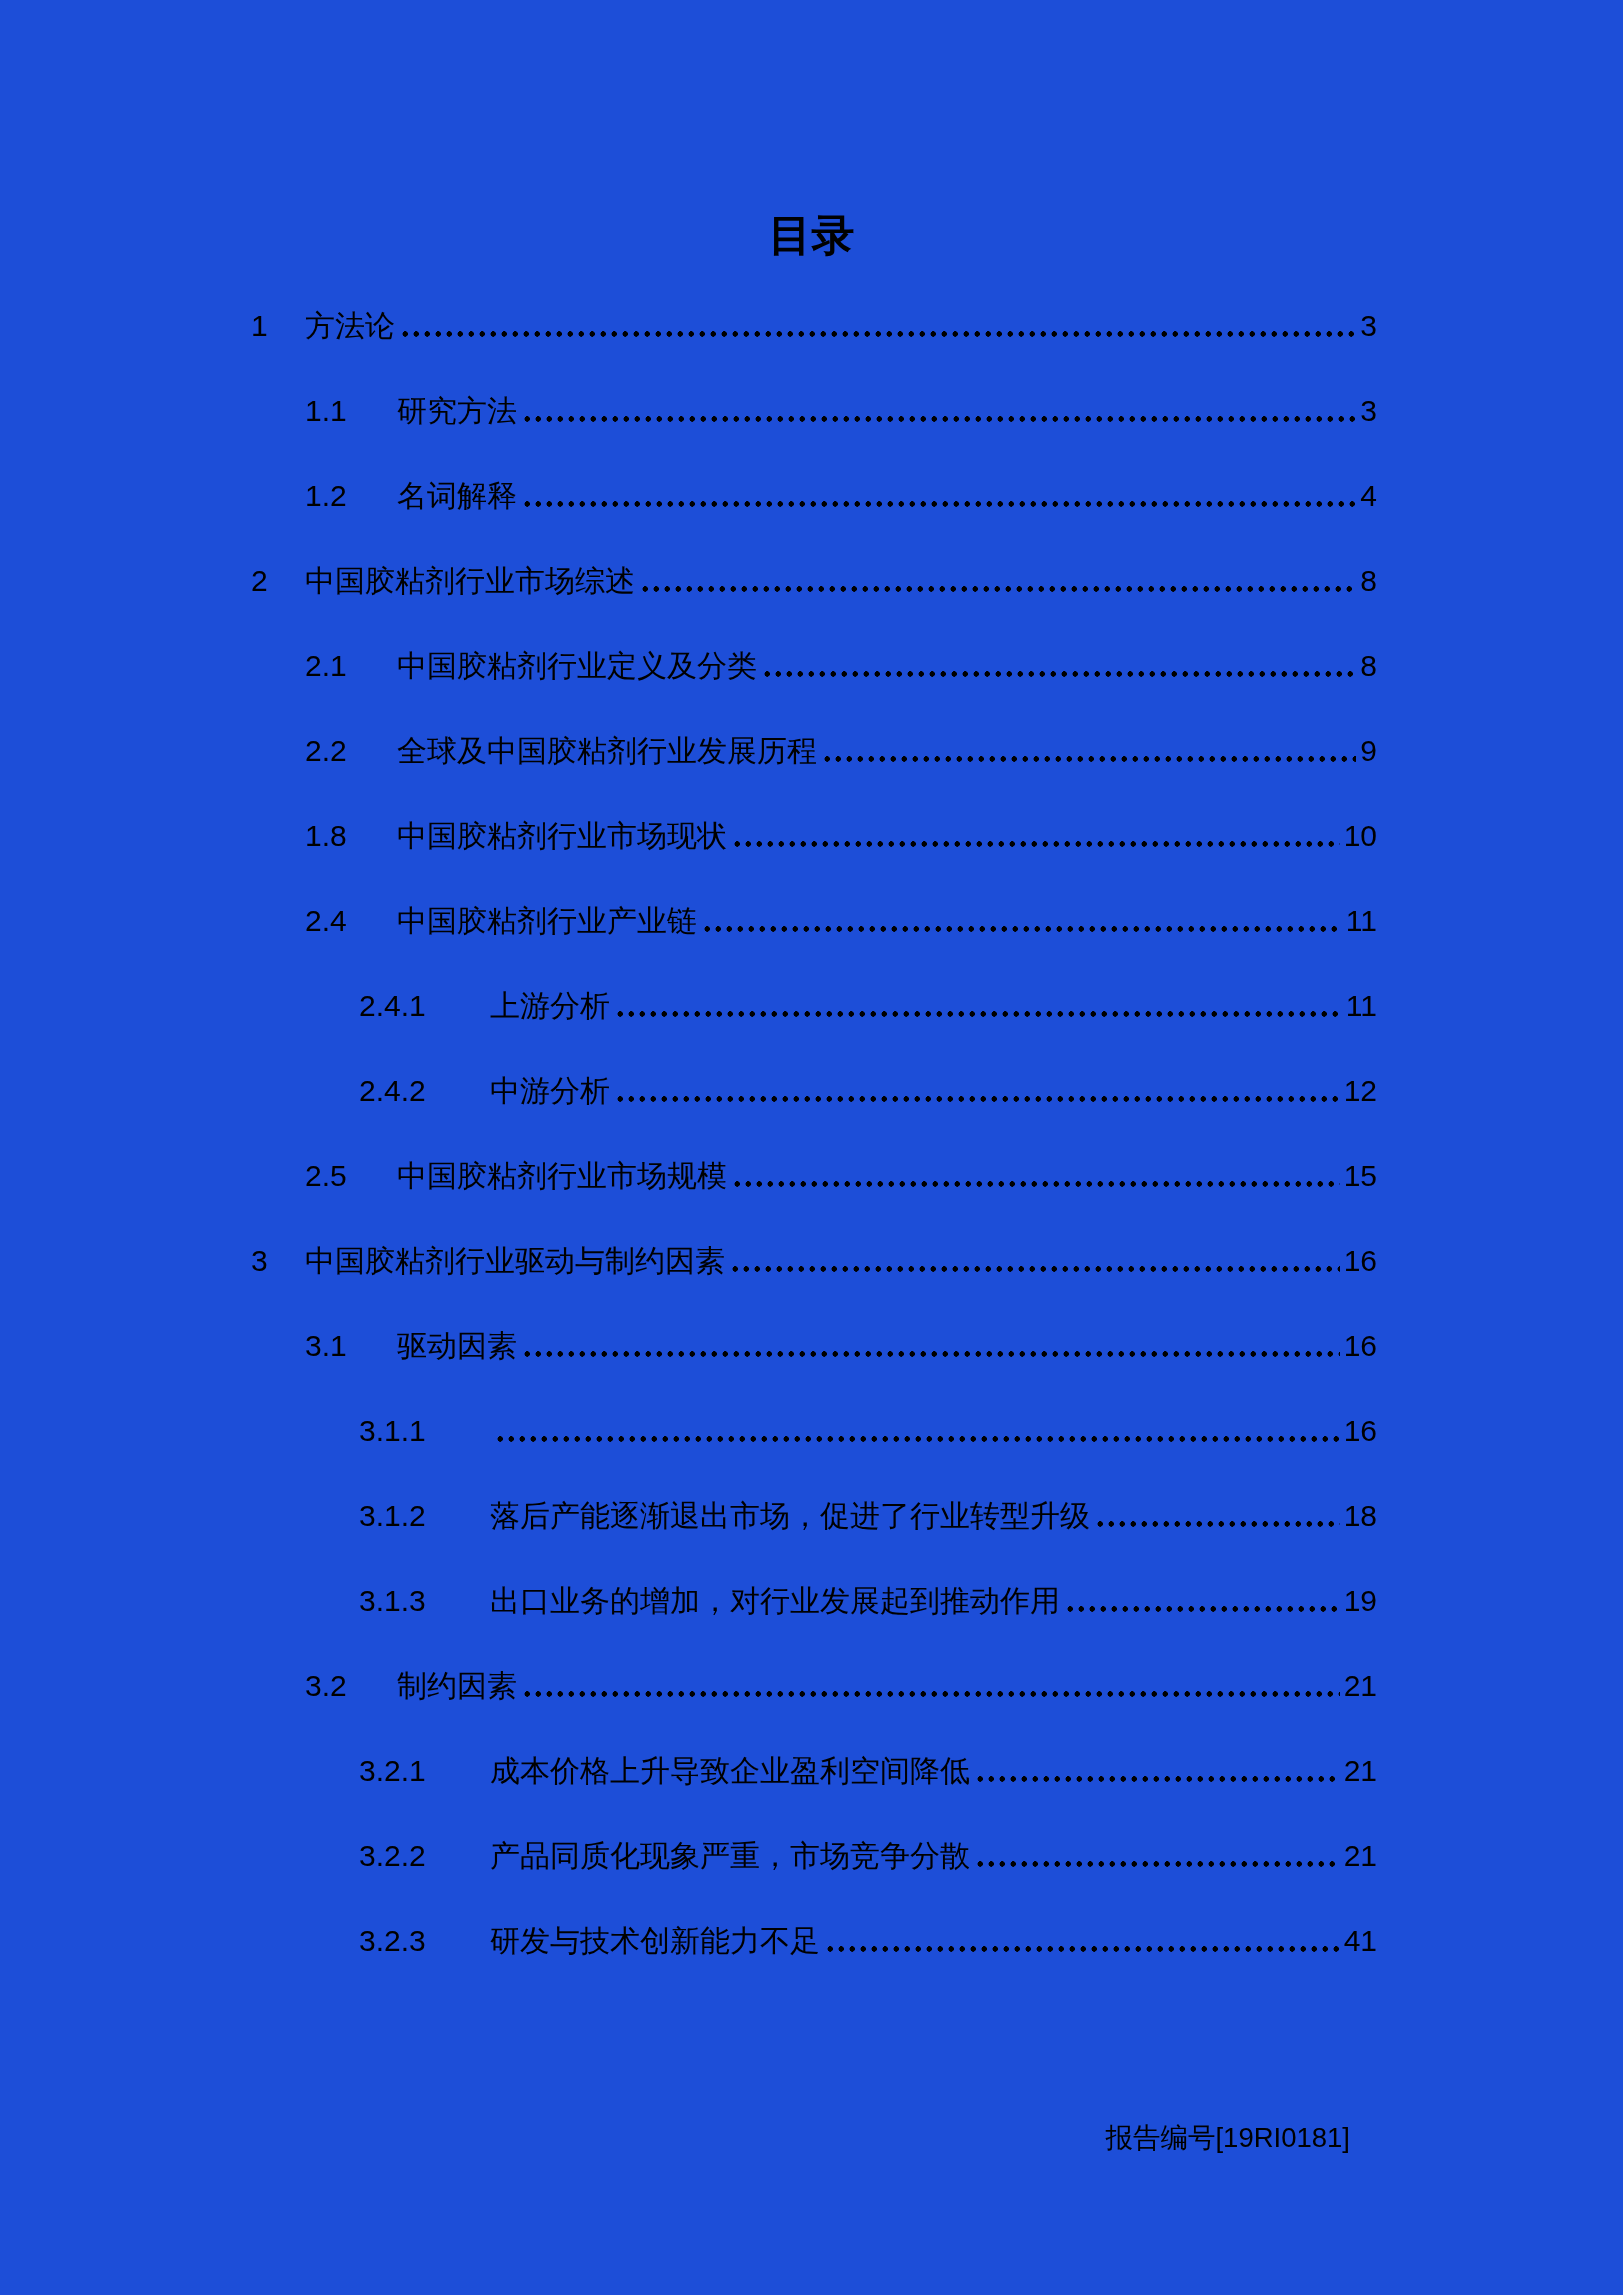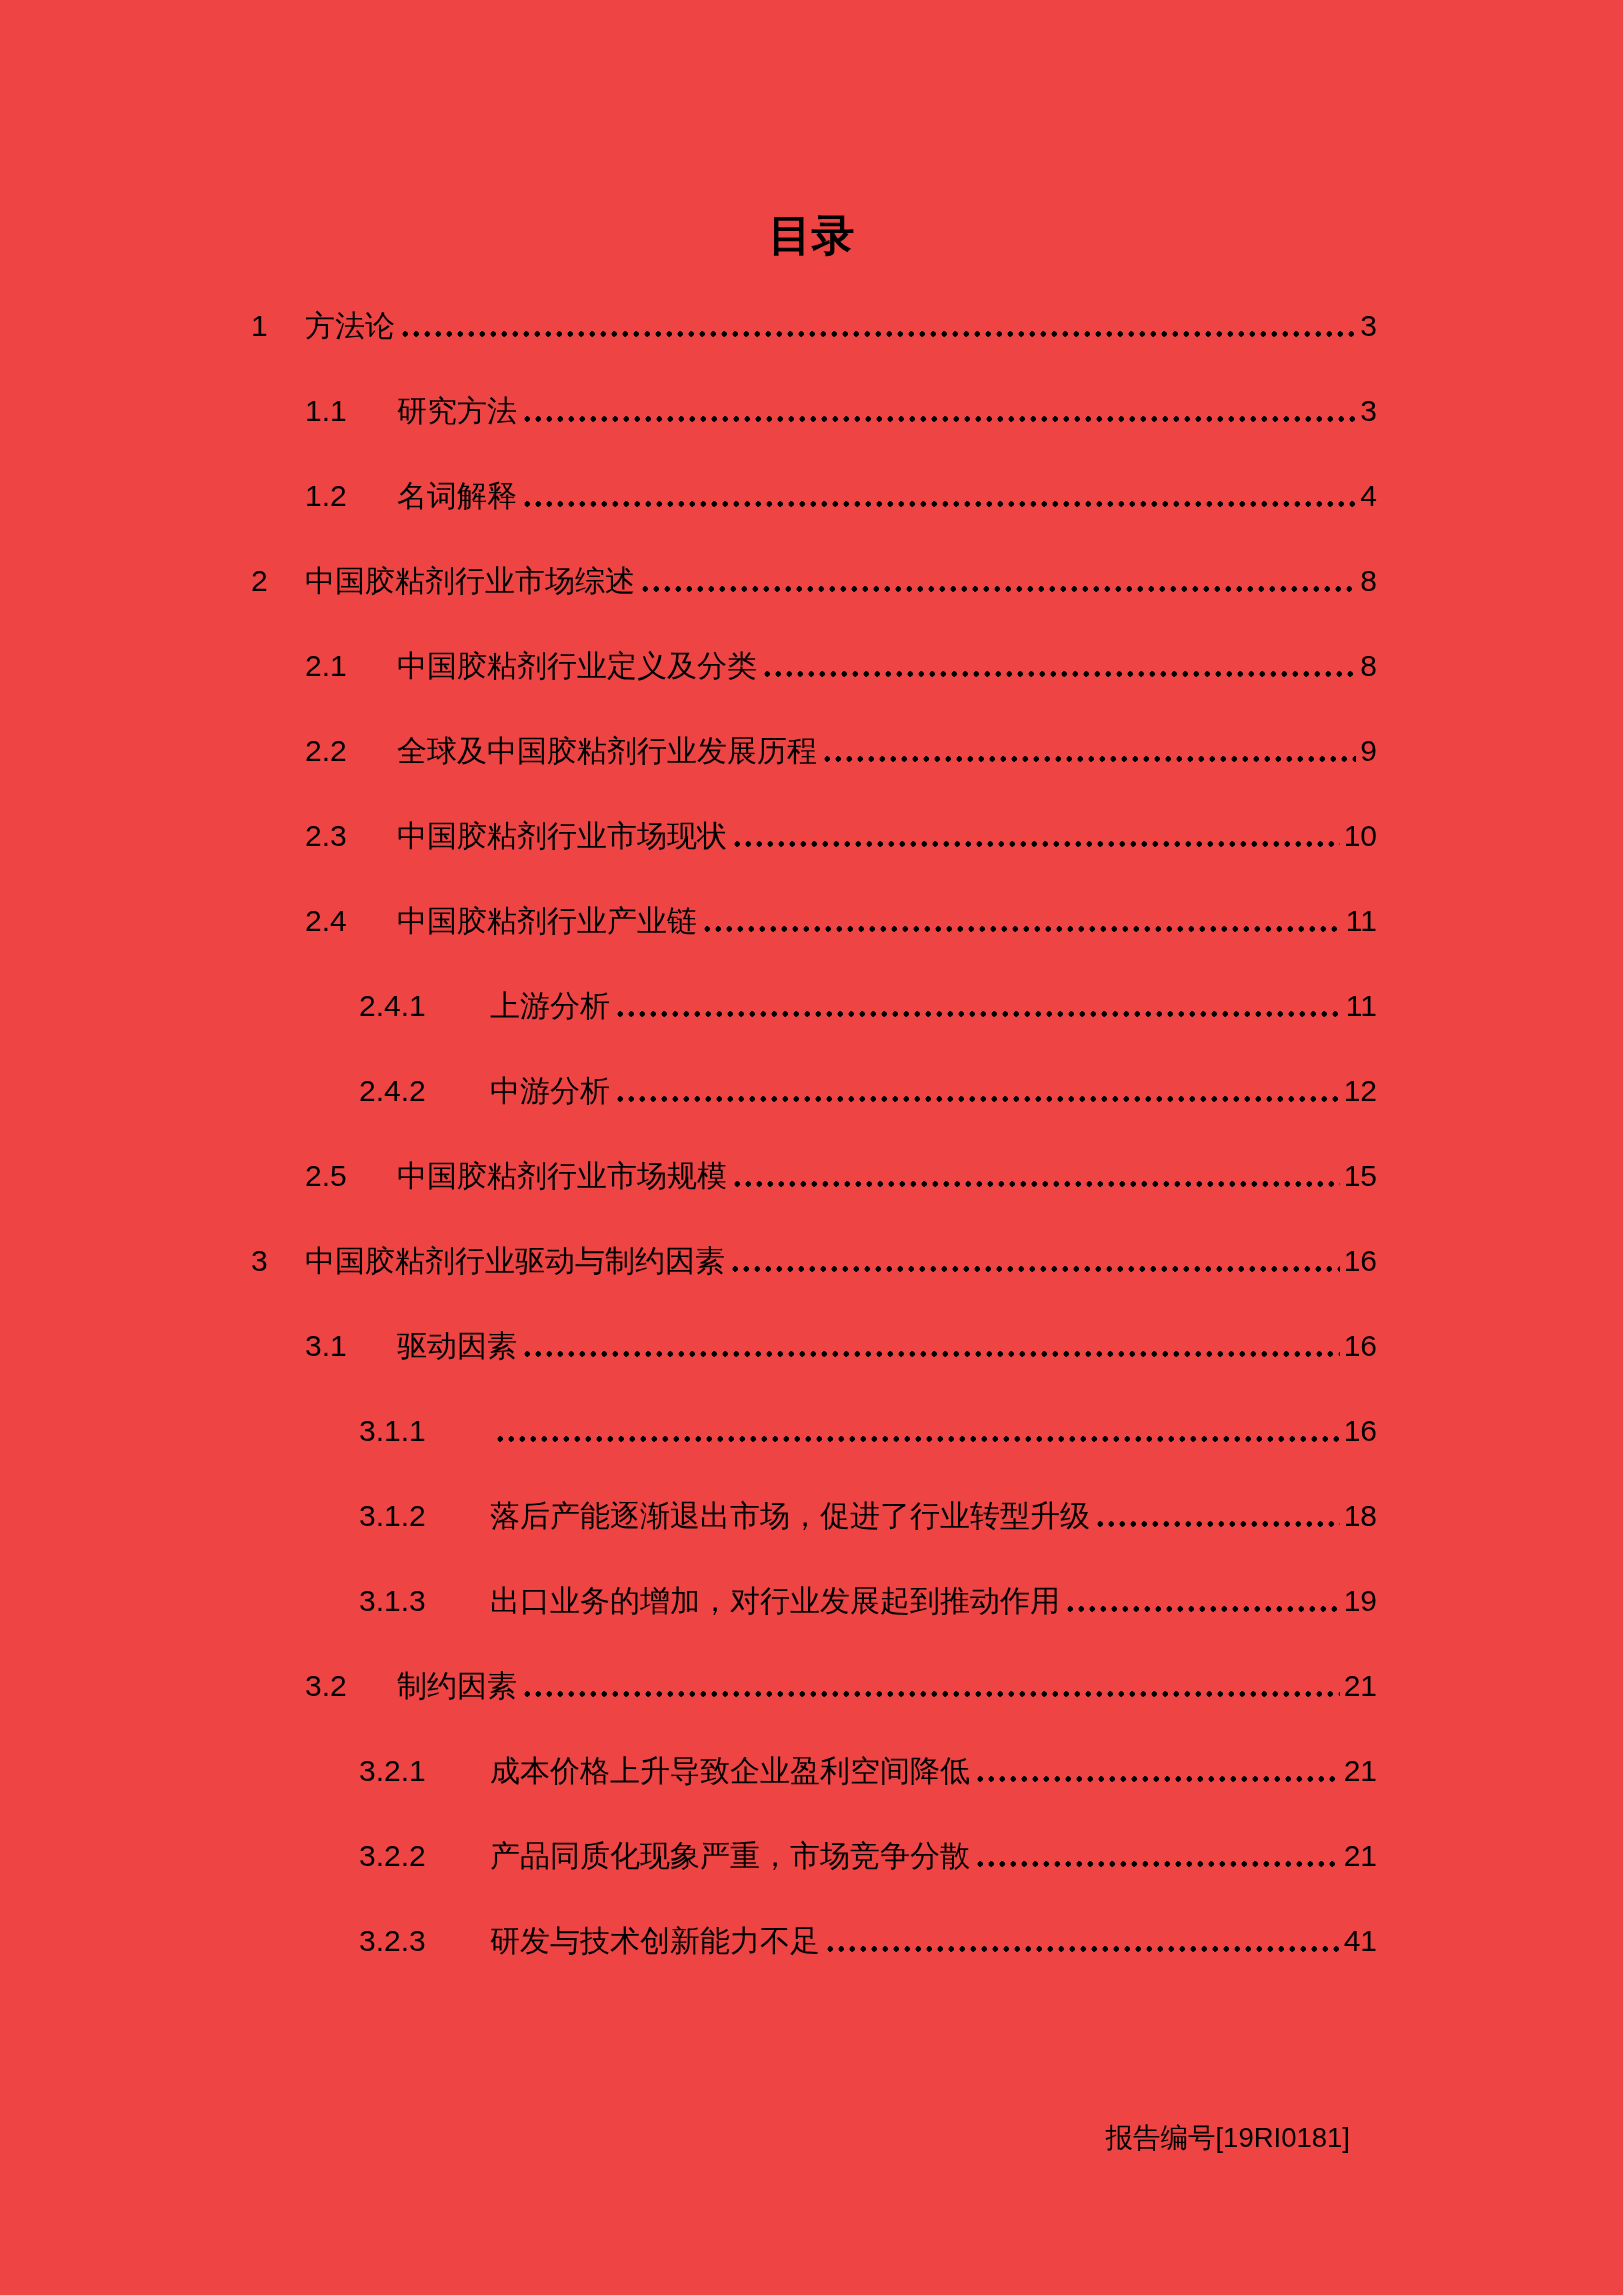--- a/index.html
+++ b/index.html
@@ -11,21 +11,21 @@
     height: 2295px;
     background: #ffffff;
     color: #000000;
     font-family: "Liberation Sans", sans-serif;
     position: relative;
     overflow: hidden;
   }
   .page {
     position: absolute;
     inset: 0;
-    background: #ef4444;
+    background: #1d4ed8;
   }
   .doc-title {
     position: absolute;
     top: 211px;
     left: 0;
     width: 100%;
     margin: 0;
     text-align: center;
     font-size: 43px;
     font-weight: 600;
@@ -121,21 +121,21 @@
         <span class="dots"></span>
         <span class="pagenum">8</span>
       </a>
       <a class="entry level-2">
         <span class="num">2.2</span>
         <span class="label">全球及中国胶粘剂行业发展历程</span>
         <span class="dots"></span>
         <span class="pagenum">9</span>
       </a>
       <a class="entry level-2">
-        <span class="num">2.3</span>
+        <span class="num">1.8</span>
         <span class="label">中国胶粘剂行业市场现状</span>
         <span class="dots"></span>
         <span class="pagenum">10</span>
       </a>
       <a class="entry level-2">
         <span class="num">2.4</span>
         <span class="label">中国胶粘剂行业产业链</span>
         <span class="dots"></span>
         <span class="pagenum">11</span>
       </a>

